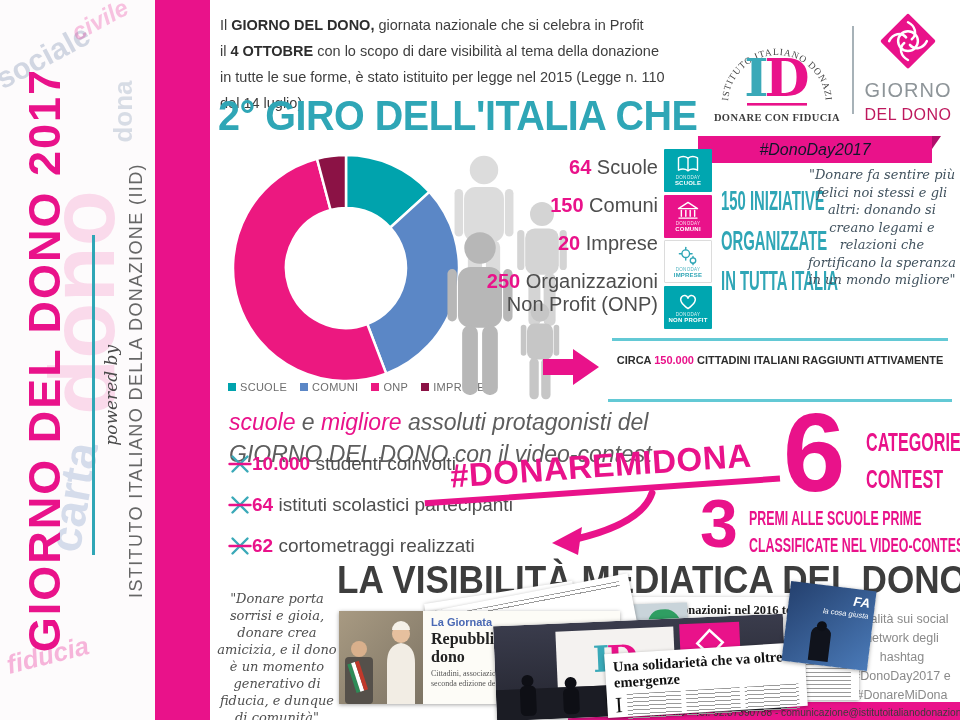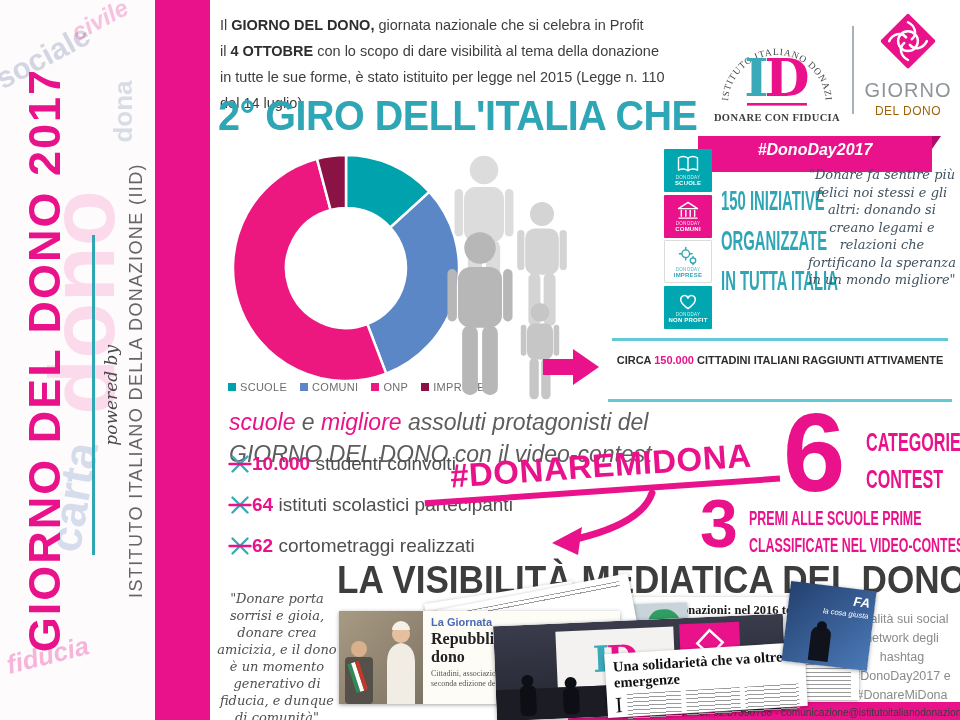--- a/index.html
+++ b/index.html
@@ -33,23 +33,23 @@
   
   .intro{position:absolute;left:220px;top:12px;width:520px;font-size:14.5px;line-height:26px;color:#3e3e3e;white-space:pre-line;}
   .intro .b{font-weight:bold;color:#2d2d2d;}
   .main-title{position:absolute;left:218px;top:92px;font-size:42px;color:var(--teal);letter-spacing:-.5px;transform:scaleX(.94);transform-origin:left;white-space:nowrap;}
 
   
   .logo-box{position:absolute;left:700px;top:8px;width:258px;height:126px;background:#fff;}
   .logo-divider{position:absolute;left:852px;top:26px;width:2px;height:88px;background:#a7b2b8;}
   .gdd{position:absolute;left:858px;top:10px;width:100px;text-align:center;}
   .gdd-1{font-size:20px;color:#8e9599;letter-spacing:1px;line-height:21px;}
-  .gdd-2{font-size:12px;color:#a16207;letter-spacing:.5px;line-height:21px;}
-  .ribbon{position:absolute;left:698px;top:136px;width:234px;height:36px;background:var(--pink);color:#ffffff;
-    font-weight:bold;font-style:italic;font-size:16px;text-align:center;line-height:27px;}
+  .gdd-2{font-size:16px;color:#be185d;letter-spacing:.5px;line-height:27px;}
+  .ribbon{position:absolute;left:698px;top:136px;width:234px;height:27px;background:var(--pink);color:#0f172a;
+    font-weight:normal;font-style:italic;font-size:16px;text-align:center;line-height:27px;}
   .ribbon:after{content:"";position:absolute;right:-9px;top:0;border-top:13px solid #b10e6b;border-right:9px solid transparent;}
 
   
   #donut{position:absolute;left:224px;top:146px;}
   .legend{position:absolute;left:228px;top:381px;display:flex;gap:13px;font-size:11px;color:#6d6d6d;letter-spacing:.3px;align-items:center;}
   .lg-item{display:flex;align-items:center;gap:4px;}
   .lg-sw{width:8px;height:8px;display:inline-block;}
   #people{position:absolute;left:436px;top:146px;}
   .stats{position:absolute;left:455px;top:156px;width:203px;text-align:right;font-size:20px;line-height:23px;color:#4d4d4d;}
   .stats .row{margin-bottom:15px;}
@@ -237,20 +237,26 @@
         <rect x="-17" y="-6" width="15" height="66" rx="7"></rect>
         <rect x="2" y="-6" width="15" height="66" rx="7"></rect>
       </g>
     </defs>
     <use href="#prs" transform="translate(48,100) scale(.95)" fill="#dcdcdc"></use>
     <use href="#prs" transform="translate(106,132) scale(.8)" fill="#d4d4d4"></use>
     <use href="#prs" transform="translate(44,186) scale(1.05)" fill="#b7b7b7"></use>
     <use href="#prs" transform="translate(104,216) scale(.62)" fill="#c6c6c6"></use>
   </svg>
 
+  <div class="stats">
+    <div class="row"><span class="num">64</span><span> Scuole</span></div>
+    <div class="row"><span class="num">150</span><span> Comuni</span></div>
+    <div class="row"><span class="num">20</span><span> Imprese</span></div>
+    <div class="row"><span class="num">250</span><span> Organizzazioni Non Profit (ONP)</span></div>
+  </div>
 
   <div class="badges">
     <div class="badge teal">
       <svg class="bic" width="26" height="19" viewBox="0 0 26 20">
         <path d="M3,3 C6,1.2 10,1.2 13,3.2 C16,1.2 20,1.2 23,3 L23,16 C20,14.5 16,14.5 13,16.5 C10,14.5 6,14.5 3,16 Z"></path>
         <line x1="13" y1="3.2" x2="13" y2="16.5"></line>
       </svg>
       <span class="b-top">DONODAY</span>
       <span class="b-name">SCUOLE</span>
     </div>

